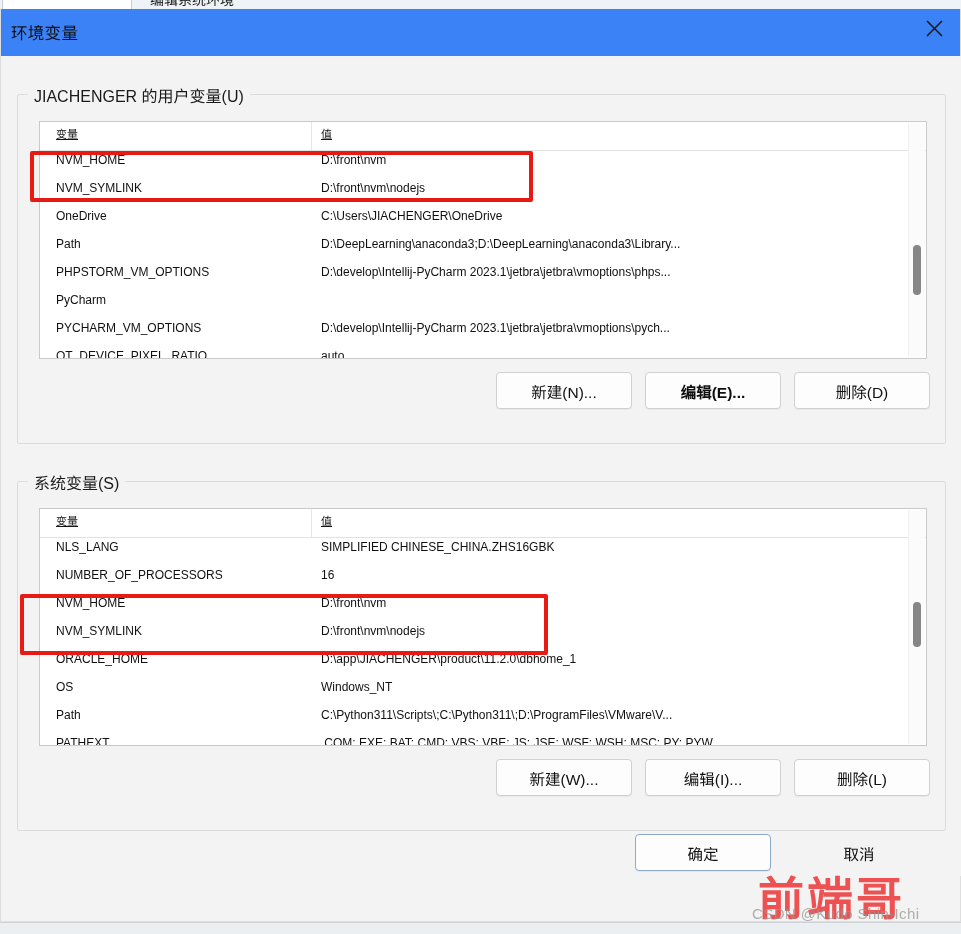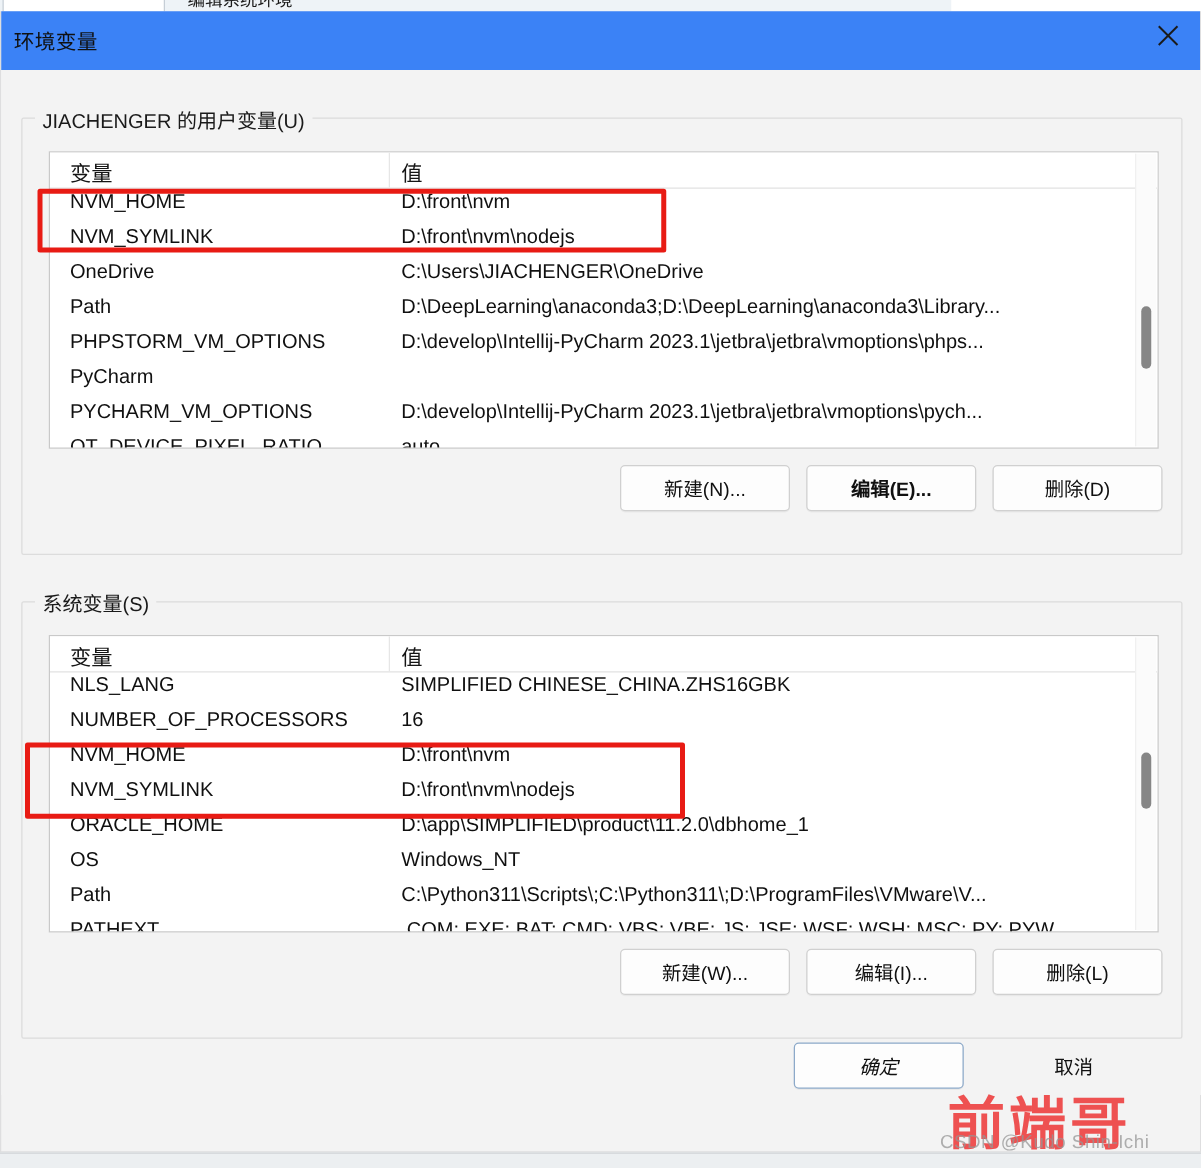--- a/index.html
+++ b/index.html
@@ -12,21 +12,21 @@
     overflow: hidden;
     background: #ffffff;
     font-family: "Liberation Sans", "DejaVu Sans", sans-serif;
     -webkit-font-smoothing: antialiased;
   }
 
   
   #bg-window {
     position: absolute;
     left: 0; top: 0;
-    width: 761px; height: 10px;
+    width: 961px; height: 10px;
     background: #eef3f7;
     border-bottom: 1px solid #cfd6dc;
     overflow: hidden;
   }
   #bg-window .bg-tab {
     position: absolute;
     left: 2px; top: -14px;
     width: 128px; height: 26px;
     background: #ffffff;
     border: 1px solid #c6ced6;
@@ -124,23 +124,24 @@
 
   .list-header {
     position: relative;
     height: 28px;
     background: #ffffff;
     border-bottom: 1px solid #e2e2e2;
   }
   .list-header .col {
     position: absolute;
     top: 3px;
-    font-size: 17px;
+    font-size: 11px;
     color: #151515;
     white-space: nowrap;
+    text-decoration: underline;
   }
   .list-header .col-name { left: 16px; }
   .list-header .col-value { left: 281px; }
   .list-header .col-sep {
     position: absolute;
     left: 271px;
     top: 0;
     width: 1px;
     height: 28px;
     background: #e6e6e6;
@@ -152,21 +153,21 @@
     overflow: hidden;
   }
   .row {
     position: relative;
     height: 28px;
     white-space: nowrap;
   }
   .row .cell {
     position: absolute;
     top: 2px;
-    font-size: 16px;
+    font-size: 12px;
     color: #101010;
     white-space: nowrap;
     overflow: hidden;
   }
   .row .cell-name { left: 16px; width: 258px; }
   .row .cell-value { left: 281px; width: 580px; }
 
   
   .scrollbar {
     position: absolute;
@@ -223,21 +224,20 @@
     width: 136px; height: 37px;
     box-sizing: border-box;
     background: #fdfdfd;
     border: 1px solid #8ca9c9;
     border-radius: 4px;
     font-size: 15.5px;
     color: #101010;
     display: flex; align-items: center; justify-content: center;
     cursor: default;
     box-shadow: 0 1px 0 rgba(0,0,0,0.045);
-    font-style: italic;
   }
   #btn-cancel {
     position: absolute;
     left: 790px; top: 825px;
     width: 136px; height: 37px;
     box-sizing: border-box;
     background: transparent;
     border: none;
     font-size: 15.5px;
     color: #101010;
@@ -382,21 +382,21 @@
           <div class="row">
             <div class="cell cell-name">NVM_HOME</div>
             <div class="cell cell-value">D:\front\nvm</div>
           </div>
           <div class="row">
             <div class="cell cell-name">NVM_SYMLINK</div>
             <div class="cell cell-value">D:\front\nvm\nodejs</div>
           </div>
           <div class="row">
             <div class="cell cell-name">ORACLE_HOME</div>
-            <div class="cell cell-value">D:\app\SIMPLIFIED\product\11.2.0\dbhome_1</div>
+            <div class="cell cell-value">D:\app\JIACHENGER\product\11.2.0\dbhome_1</div>
           </div>
           <div class="row">
             <div class="cell cell-name">OS</div>
             <div class="cell cell-value">Windows_NT</div>
           </div>
           <div class="row">
             <div class="cell cell-name">Path</div>
             <div class="cell cell-value">C:\Python311\Scripts\;C:\Python311\;D:\ProgramFiles\VMware\V...</div>
           </div>
           <div class="row">

